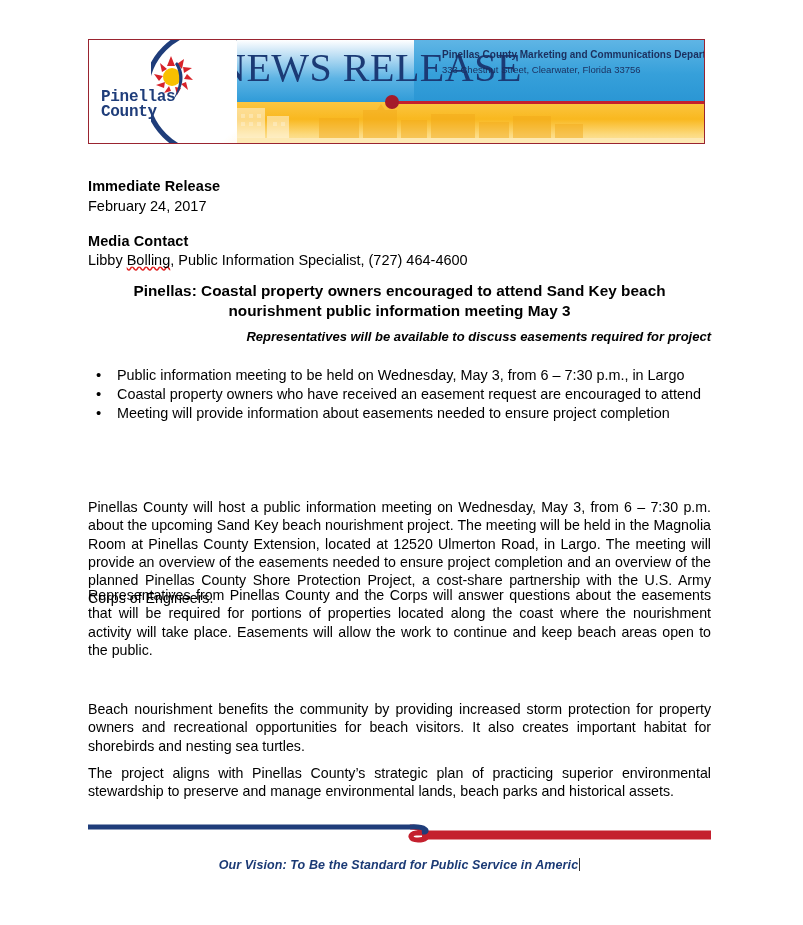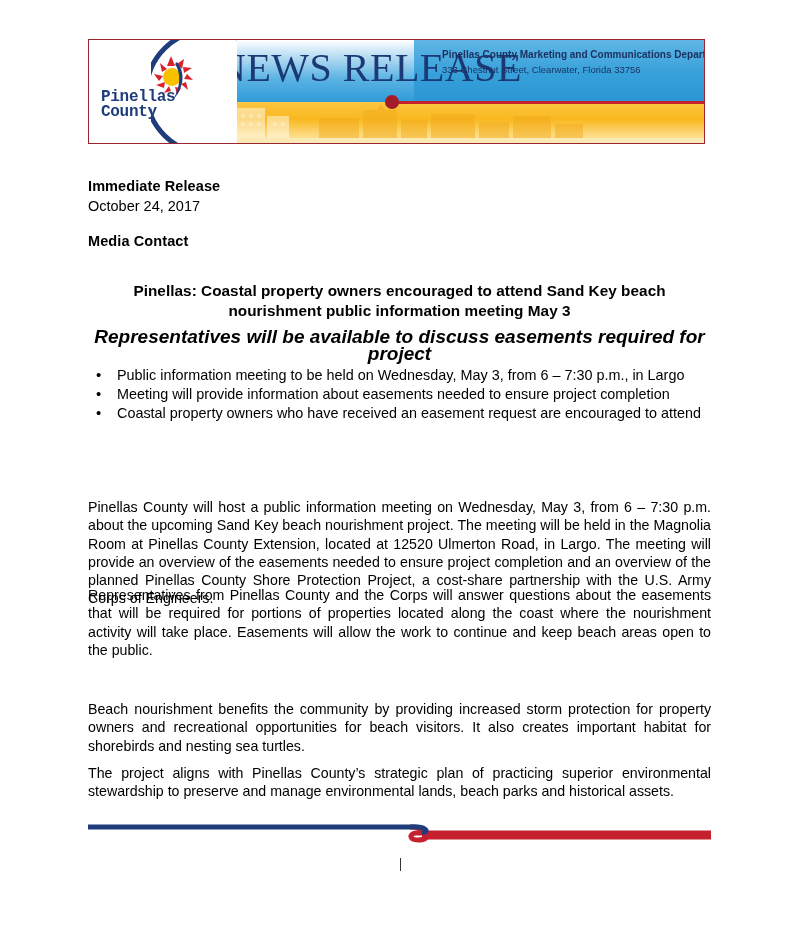--- a/index.html
+++ b/index.html
@@ -208,22 +208,22 @@
     font-size: 15.3px;
     font-weight: bold;
     line-height: 20px;
     letter-spacing: 0.05px;
   }
   .subhead {
     position: absolute;
     left: 88px;
     top: 328px;
     width: 623px;
-    text-align: center;
-    font-size: 19px;
+    text-align: right;
+    font-size: 13px;
     font-style: italic;
     font-weight: bold;
     line-height: 17px;
   }
 
   .bullets {
     position: absolute;
     left: 88px;
     top: 364px;
     width: 623px;
@@ -362,41 +362,42 @@
           <polygon points="3,18 12,20 8,25"></polygon>
           <polygon points="9,7 16,13 11,16"></polygon>
         </g>
         <circle cx="21" cy="21" r="9" fill="#f9c000"></circle>
         <path d="M26 6 C34 16, 34 30, 22 44 C30 30, 30 17, 24 8 Z" fill="#1f3d7a"></path>
       </svg>
     </div>
   </div>
 
   <div class="release-head">Immediate Release</div>
-  <div class="release-date">October 24, 2017</div>
+  <div class="release-date">February 24, 2017</div>
 
   <div class="media-head">Media Contact</div>
+  <div class="media-line"><span>Libby </span><span class="spell-err">Bolling</span><span>, Public Information Specialist, (727) 464-4600</span></div>
 
   <div class="headline">Pinellas: Coastal property owners encouraged to attend Sand Key beach nourishment public information meeting May 3</div>
   <div class="subhead">Representatives will be available to discuss easements required for project</div>
 
   <ul class="bullets">
     <li>Public information meeting to be held on Wednesday, May 3, from 6 – 7:30 p.m., in Largo</li>
+    <li>Coastal property owners who have received an easement request are encouraged to attend</li>
     <li>Meeting will provide information about easements needed to ensure project completion</li>
-    <li>Coastal property owners who have received an easement request are encouraged to attend</li>
   </ul>
 
   <div class="para" id="para1">Pinellas County will host a public information meeting on Wednesday, May 3, from 6 – 7:30 p.m. about the upcoming Sand Key beach nourishment project. The meeting will be held in the Magnolia Room at Pinellas County Extension, located at 12520 Ulmerton Road, in Largo. The meeting will provide an overview of the easements needed to ensure project completion and an overview of the planned Pinellas County Shore Protection Project, a cost-share partnership with the U.S. Army Corps of Engineers.</div>
   <div class="para" id="para2">Representatives from Pinellas County and the Corps will answer questions about the easements that will be required for portions of properties located along the coast where the nourishment activity will take place. Easements will allow the work to continue and keep beach areas open to the public.</div>
   <div class="para" id="para3">Beach nourishment benefits the community by providing increased storm protection for property owners and recreational opportunities for beach visitors. It also creates important habitat for shorebirds and nesting sea turtles.</div>
   <div class="para" id="para4">The project aligns with Pinellas County’s strategic plan of practicing superior environmental stewardship to preserve and manage environmental lands, beach parks and historical assets.</div>
 
   <svg class="footer-rule" viewBox="0 0 623 26" preserveAspectRatio="none">
     <path d="M0 7 L322 7" stroke="#1f3d7a" stroke-width="5" fill="none"></path>
     <path d="M322 7 C342 7, 345 20, 330 20 C322 20, 320 14, 328 13 L623 13" stroke="#c4202e" stroke-width="5" fill="none"></path>
     <path d="M322 7 C338 6, 342 12, 334 13" stroke="#1f3d7a" stroke-width="5" fill="none"></path>
     <path d="M0 18 L330 18" stroke="#c4202e" stroke-width="0" fill="none"></path>
     <path d="M334 17 L623 17" stroke="#c4202e" stroke-width="5" fill="none"></path>
   </svg>
 
-  <div class="footer-tag"><span class="caret"></span></div>
+  <div class="footer-tag"><span>Our Vision: To Be the Standard for Public Service in Americ</span><span class="caret"></span></div>
 
 </div>
 
 </body></html>

